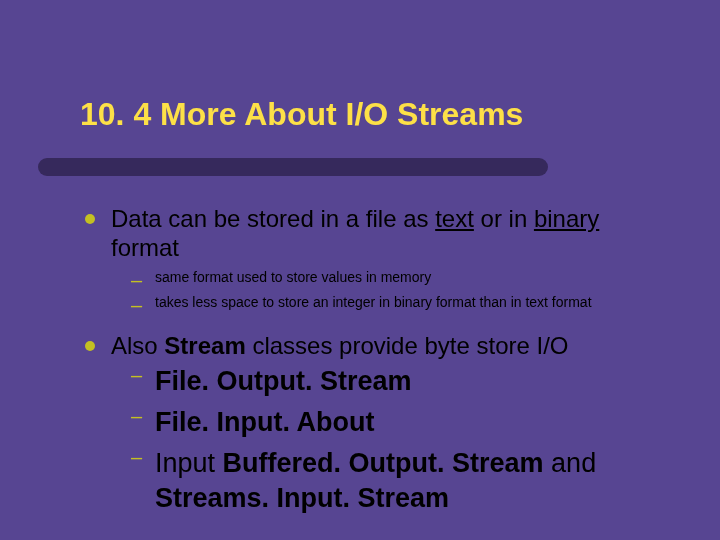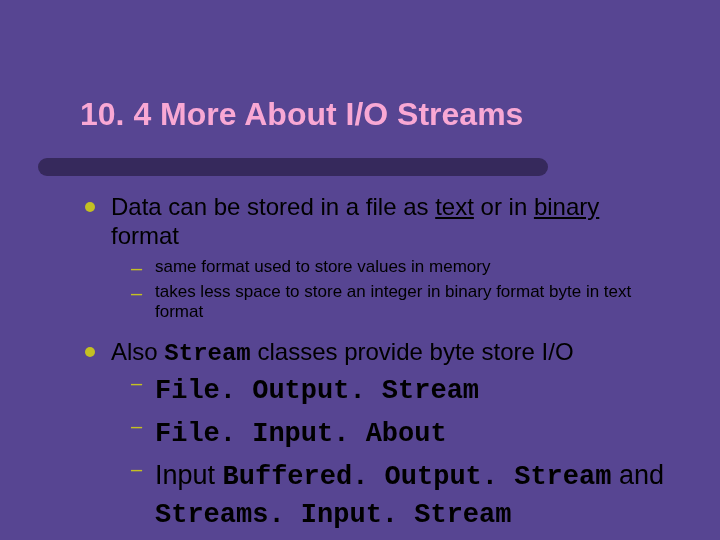--- a/index.html
+++ b/index.html
@@ -17,36 +17,36 @@
   }
   .title-block {
     position: absolute;
     left: 80px;
     top: 95px;
     width: 560px;
   }
   .title {
     font-size: 32px;
     font-weight: bold;
-    color: #f9a8d4;
+    color: #fde047;
     line-height: 1.2;
   }
   .title-bar {
     position: absolute;
     left: 38px;
     top: 158px;
     width: 510px;
     height: 18px;
     background: #36295c;
     border-radius: 9px;
   }
   .content {
     position: absolute;
     left: 85px;
-    top: 192px;
+    top: 204px;
     width: 580px;
   }
   .bullet-row {
     display: flex;
     align-items: flex-start;
     margin-bottom: 4px;
   }
   .bullet-dot {
     flex: 0 0 auto;
     width: 10px;
@@ -55,40 +55,40 @@
     border-radius: 50%;
     margin-top: 10px;
     margin-right: 16px;
   }
   .bullet-text {
     font-size: 24px;
     line-height: 1.22;
     color: #000;
   }
   .u { text-decoration: underline; }
-  .mono { font-family: Liberation Mono, monospace; }
+  .mono { font-family: Liberation Sans, sans-serif; }
   .sublist {
     margin: 6px 0 14px 46px;
   }
   .sub-row {
     display: flex;
     align-items: flex-start;
     margin-bottom: 2px;
   }
   .sub-dash {
     flex: 0 0 auto;
     width: 10px;
     font-size: 20px;
     color: #c4c022;
     margin-top: 0px;
     margin-right: 14px;
     font-weight: normal;
   }
   .sub-text {
-    font-size: 17px;
+    font-size: 14px;
     line-height: 1.22;
     color: #000;
   }
   .sublist2 {
     margin: 4px 0 0 46px;
   }
   .sub2-row {
     display: flex;
     align-items: flex-start;
     margin-bottom: 6px;
@@ -119,21 +119,21 @@
     </div>
   </div>
 
   <div class="sublist">
     <div class="sub-row">
       <div class="sub-dash">–</div>
       <div class="sub-text">same format used to store values in memory</div>
     </div>
     <div class="sub-row">
       <div class="sub-dash">–</div>
-      <div class="sub-text">takes less space to store an integer in binary format byte in text format</div>
+      <div class="sub-text">takes less space to store an integer in binary format than in text format</div>
     </div>
   </div>
 
   <div class="bullet-row">
     <div class="bullet-dot"></div>
     <div class="bullet-text">
       <span>Also </span><span class="mono">Stream</span><span>  classes provide byte store I/O</span>
     </div>
   </div>
 

